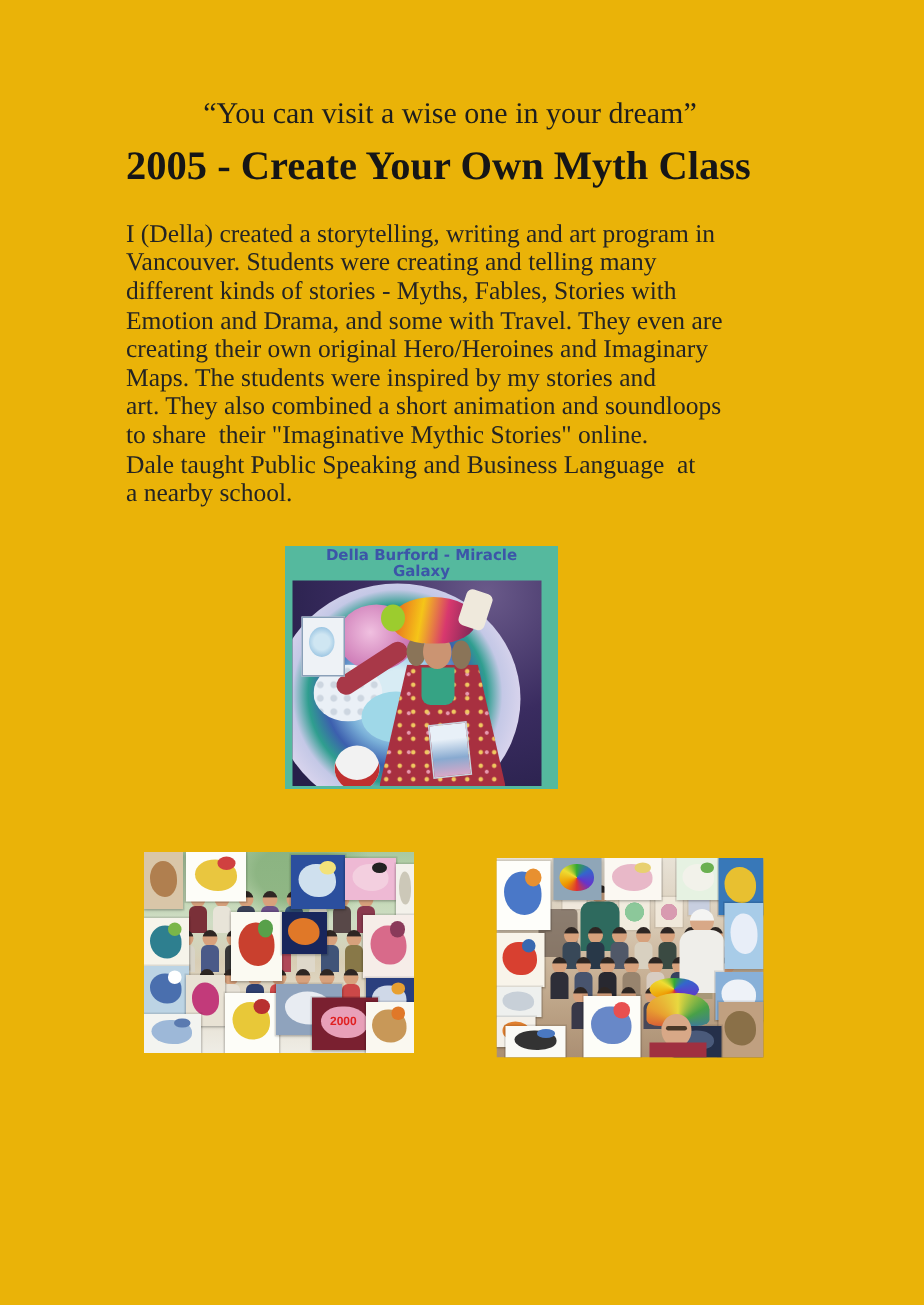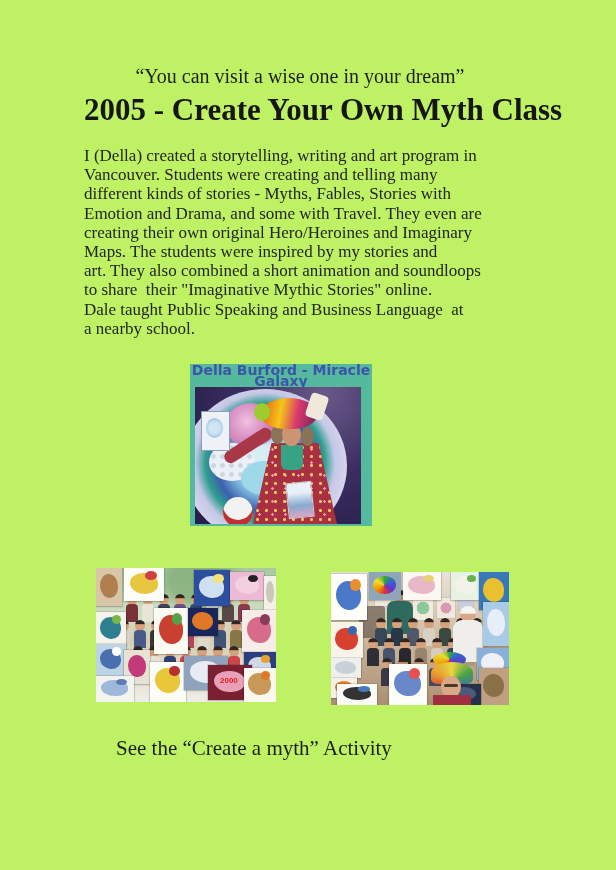--- a/index.html
+++ b/index.html
@@ -1,32 +1,32 @@
 <!DOCTYPE html>
 <html><head>
 <meta charset="utf-8">
 <style>
   html,body{margin:0;padding:0;background:#fff;}
-  .page{position:relative;width:616px;height:870px;background:#bef264;overflow:hidden;
+  .page{position:relative;width:616px;height:870px;background:#eab308;overflow:hidden;
         font-family:"Liberation Serif", serif;color:#1e1e1e;}
 
   
   .quote{position:absolute;left:0;top:64px;width:600px;text-align:center;
          font-size:20px;line-height:24px;color:#1e1e1e;}
   .title{position:absolute;left:84px;top:94px;width:500px;margin:0;
-         font-size:31px;line-height:32px;font-weight:bold;color:#161616;}
+         font-size:27px;line-height:32px;font-weight:bold;color:#161616;}
   .body-text{position:absolute;left:84px;top:146px;width:486px;
          font-size:17px;line-height:19.2px;white-space:pre-wrap;color:#242424;}
   .footer-caption{position:absolute;left:116px;top:736px;width:420px;
          font-size:21px;color:#1e1e1e;}
 
   
   .myth-frame{position:absolute;left:190px;top:364px;width:182px;height:162px;background:#55b99e;}
   .myth-caption{position:absolute;left:0;top:1px;width:100%;text-align:center;
-         font-family:"DejaVu Sans", sans-serif;font-weight:bold;font-size:14px;line-height:11px;
+         font-family:"DejaVu Sans", sans-serif;font-weight:bold;font-size:10px;line-height:11px;
          color:#3c55a8;white-space:pre-line;}
   .myth-photo{position:absolute;left:5px;top:23px;width:166px;height:137px;overflow:hidden;
          background:radial-gradient(circle at 78% 6%,#6a5a8a,#3a2c60 45%,#27204a 85%);}
   .mural{position:absolute;left:-12px;top:2px;width:164px;height:154px;border-radius:50%;
          background:radial-gradient(circle at 50% 48%,#d8ecf4 0 14%,#a8d4ec 22%,#7ab0d8 30%,#3c5fae 42%,#2f9e8f 52%,#c4c8e6 61%,#dcd6ee 74%,#cac2e2 100%);}
   .m-blob{position:absolute;border-radius:50%;}
   .m-pink{left:30px;top:16px;width:52px;height:44px;background:radial-gradient(circle at 42% 42%,#f0c0e0,#c870b0 72%);}
   .m-cells{left:14px;top:56px;width:46px;height:38px;background-color:#eaf0f6;
            background-image:radial-gradient(circle,#cdd6e0 2px,transparent 2.6px);background-size:9px 9px;}
   .m-cyan{left:46px;top:74px;width:46px;height:34px;background:#9fd8e8;}
@@ -241,14 +241,13 @@
     <i class="tile" style="left:118px;top:112px;width:32px;height:21px;--bg:#25304a;--blob:#4a5a7a;"></i>
     <i class="tile" style="left:58px;top:92px;width:38px;height:41px;--bg:#fdfdf8;--blob:#6888c8;--dot:#e85050;"></i>
     <i class="tile rainbow noframe" style="left:96px;top:76px;width:46px;height:24px;"></i>
     <div class="hatlady">
       <i class="hl-hat"></i>
       <i class="hl-face"></i>
       <i class="hl-body"></i>
     </div>
   </figure>
 
-  <div class="footer-caption">See the “Create a myth” Activity</div>
 </div>
 
 </body></html>

